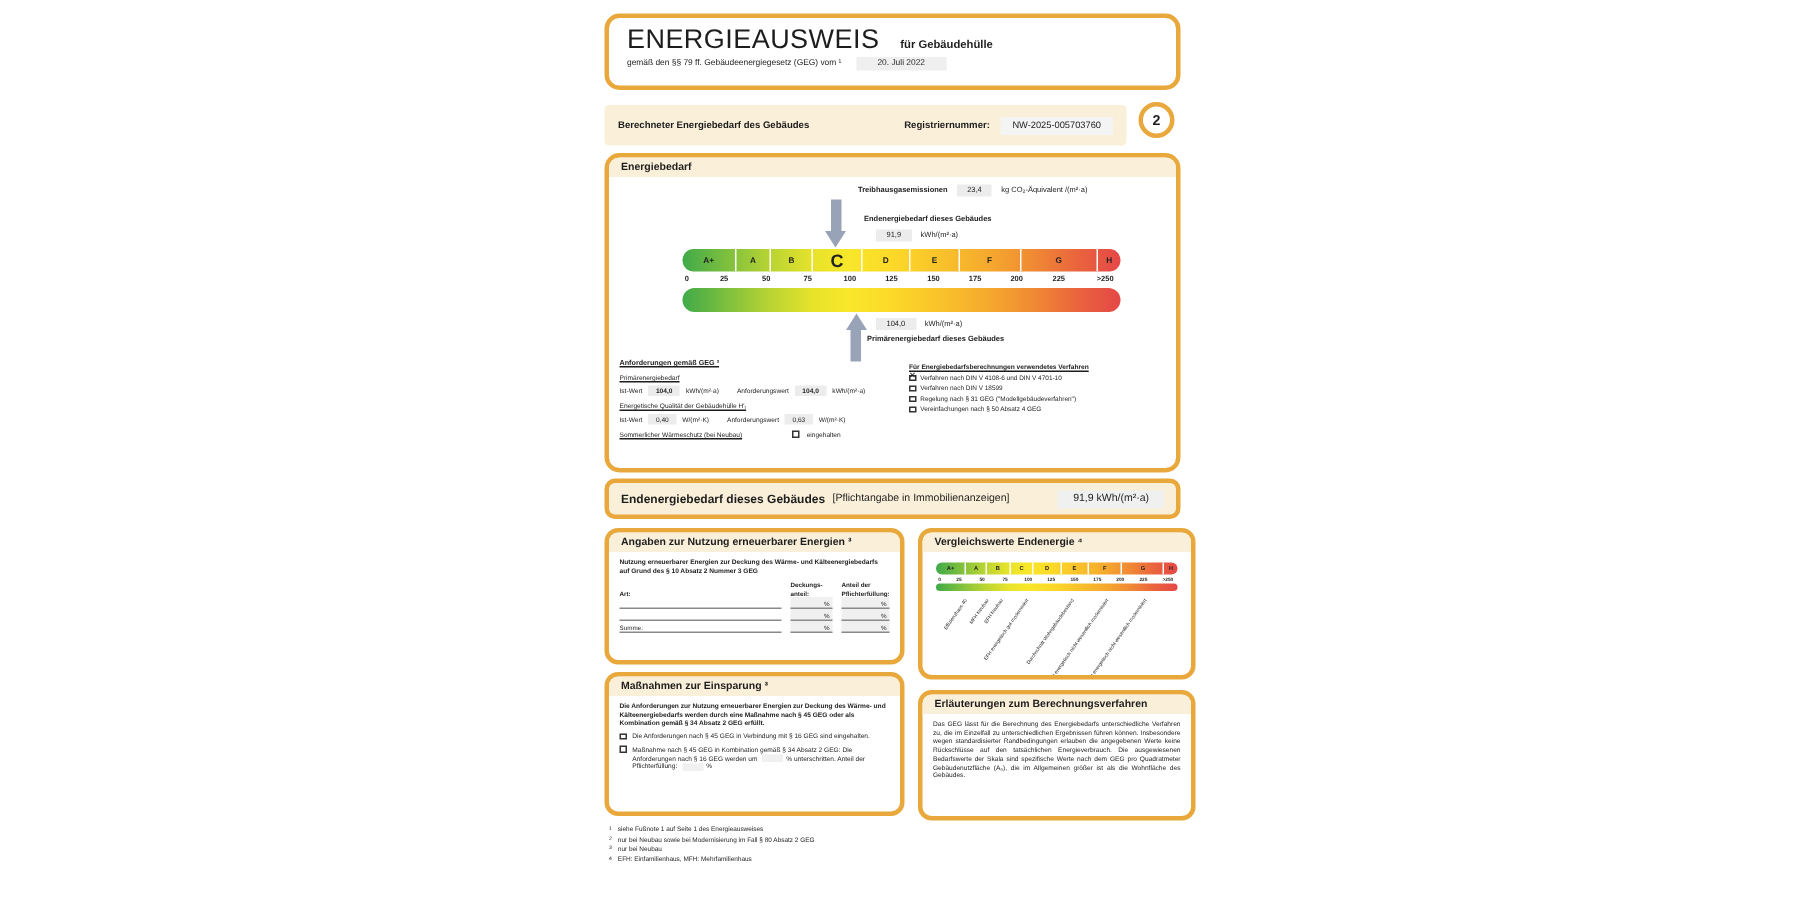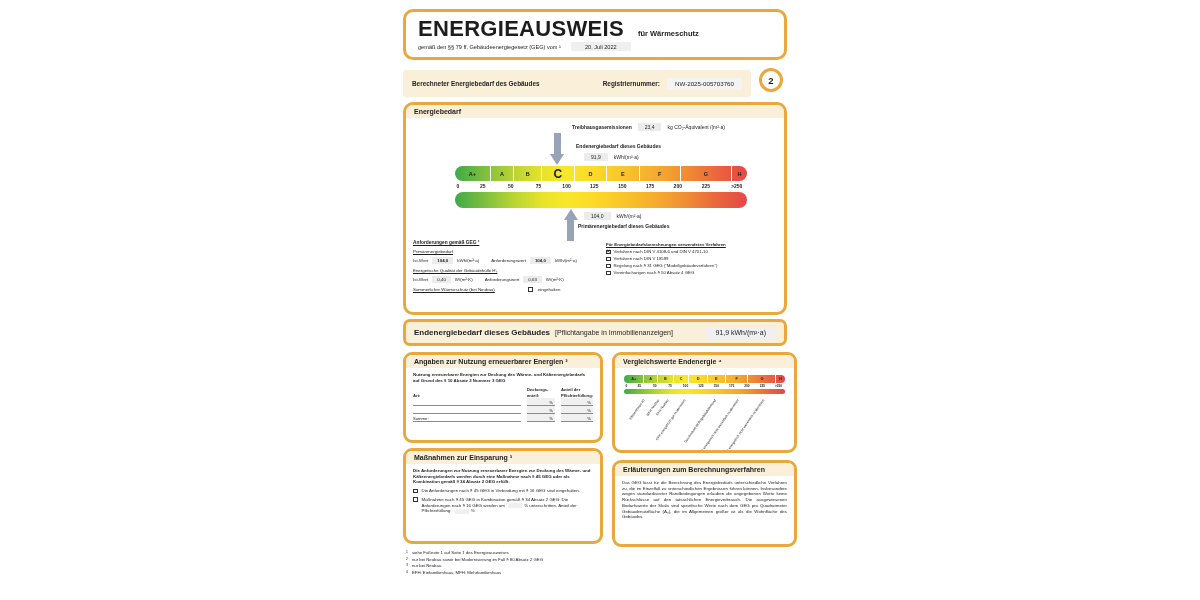--- a/index.html
+++ b/index.html
@@ -8,21 +8,21 @@
 
   .obox { border:3px solid #E9A83C; border-radius:10px; background:#fff; }
   .cream { background:#FAF0D9; }
   .valbox { background:#ECECEC; padding:1px 7px; display:inline-block; }
   .und { text-decoration:underline; }
   .b { font-weight:bold; }
 
   
   .title-box { position:absolute; left:13px; top:9px; width:384px; height:51px; padding:5px 12px 0 12px; }
   .title-row { display:flex; align-items:baseline; }
-  .main-title { font-size:22px; font-weight:bold; letter-spacing:.3px; line-height:1.05; }
+  .main-title { font-size:18px; font-weight:normal; letter-spacing:.3px; line-height:1.05; }
   .sub-title { font-size:7.5px; font-weight:bold; margin-left:14px; }
   .law-row { display:flex; align-items:center; margin-top:2px; font-size:5.6px; }
   .date-box { background:#EFEFEF; padding:1.5px 14px; margin-left:10px; }
 
   
   .reg-band { position:absolute; left:13px; top:70px; width:348px; height:27px; border-radius:3px; display:flex; align-items:center; padding:0 9px; font-size:6.4px; }
   .reg-band .lbl { font-weight:bold; flex:1; }
   .reg-band .rlbl { font-weight:bold; margin-right:7px; }
   .reg-val { background:#F4F4F4; padding:2.5px 8px; font-size:6.2px; }
   .page-circle { position:absolute; left:369px; top:68px; width:24px; height:24px; border-radius:50%; border:3px solid #E9A83C; background:#fff; display:flex; align-items:center; justify-content:center; font-size:9.5px; font-weight:bold; }
@@ -110,21 +110,21 @@
   .fn sup { font-size:3.4px; }
 </style>
 </head>
 <body>
 
 <div class="sheet">
 
   <div class="title-box obox">
     <div class="title-row">
       <span class="main-title">ENERGIEAUSWEIS</span>
-      <span class="sub-title">für Wärmeschutz</span>
+      <span class="sub-title">für Gebäudehülle</span>
     </div>
     <div class="law-row">
       <span>gemäß den §§ 79 ff. Gebäudeenergiegesetz (GEG) vom ¹</span>
       <span class="date-box">20. Juli 2022</span>
     </div>
   </div>
 
   <div class="reg-band cream">
     <span class="lbl">Berechneter Energiebedarf des Gebäudes</span>
     <span class="rlbl">Registriernummer:</span>

